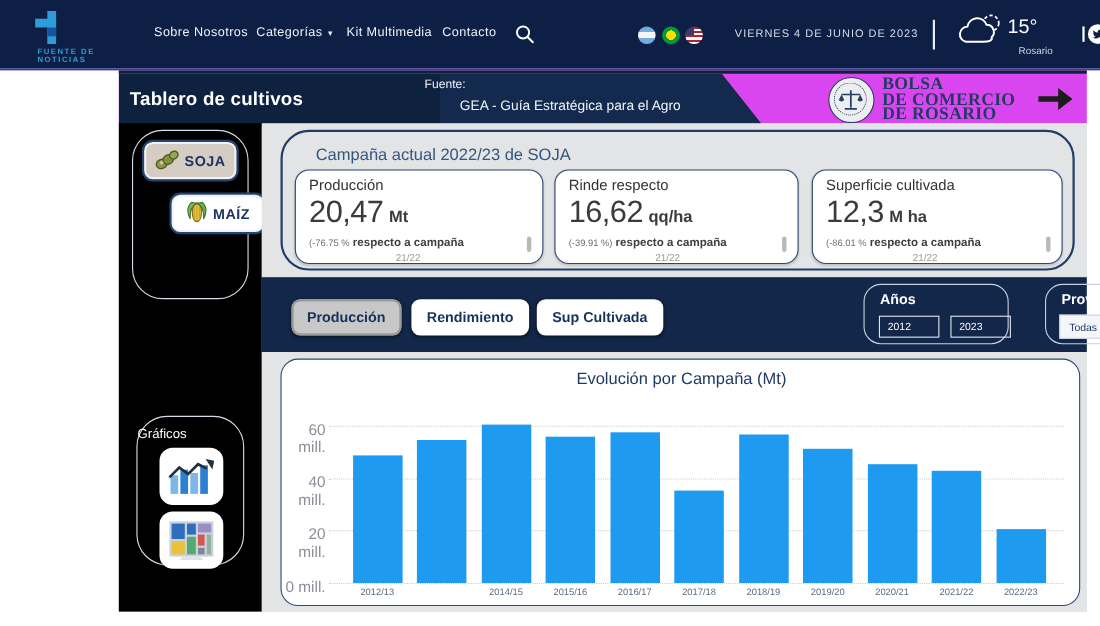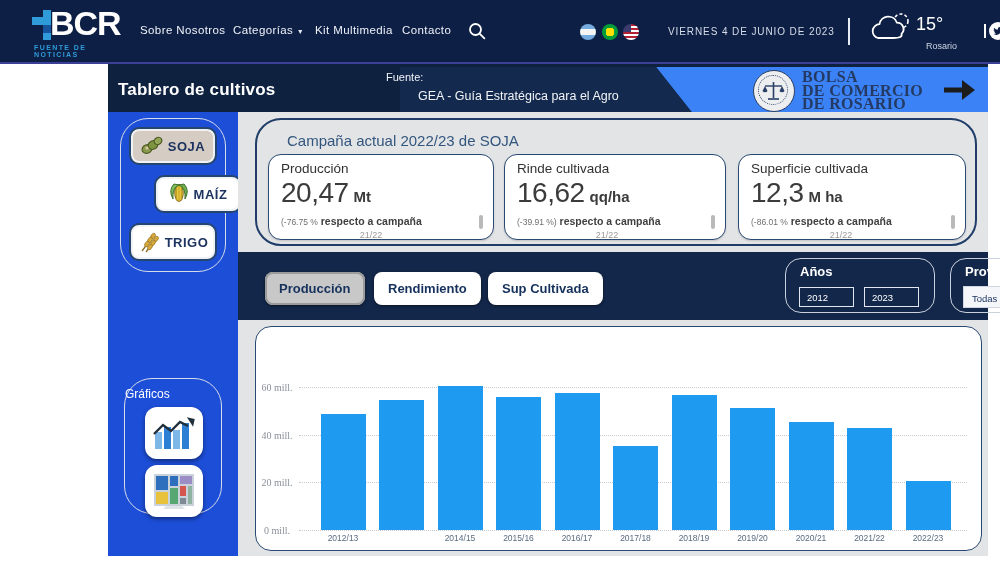--- a/index.html
+++ b/index.html
@@ -31,37 +31,37 @@
   #temp { position:absolute; left:48px; top:6px; color:#ffffff; font-size:18px; font-weight:normal; }
   #city { position:absolute; left:58px; top:33px; color:#cdd4e4; font-size:9px; }
   #social { position:absolute; left:984px; top:22px; width:16px; height:20px; }
   #social .bar { position:absolute; left:0; top:2px; width:2px; height:14px; background:#ffffff; }
   #social .disc { position:absolute; left:5px; top:0; width:18px; height:18px; border-radius:50%; background:#ffffff; }
 
   
   #dash { position:absolute; left:108px; top:64px; width:880px; height:492px; background:#e3e4e5; }
 
   
-  #banner-strip { position:absolute; left:0; top:0; width:880px; height:48px; background:#3b82f6; border-top:3px solid #0e2240; }
+  #banner-strip { position:absolute; left:0; top:0; width:880px; height:48px; background:#d946ef; border-top:3px solid #0e2240; }
   #banner-navy { position:absolute; left:0; top:0; width:586px; height:48px; background:#0e2240;
      clip-path:polygon(0 0, 548px 0, 586px 100%, 0 100%); }
   #banner-navy2 { position:absolute; left:292px; top:0; width:294px; height:48px; background:#13294d;
      clip-path:polygon(0 0, 256px 0, 294px 100%, 0 100%); }
   #dash-title { position:absolute; left:10px; top:13px; color:#ffffff; font-size:17px; font-weight:bold; letter-spacing:.2px; }
   #src-label { position:absolute; left:278px; top:4px; color:#f2f4f8; font-size:11px; }
   #src-value { position:absolute; left:310px; top:22px; color:#f2f4f8; font-size:12.5px; }
   #seal { position:absolute; left:645px; top:3px; width:42px; height:42px; border-radius:50%;
           border:1.5px solid #2a3f66; background:#eceef0; }
   #seal .inner { position:absolute; left:4px; top:4px; width:30px; height:30px; border-radius:50%; border:1px dotted #2a3f66; }
   #org-text { position:absolute; left:694px; top:3px; color:#243a63; font-family:"Liberation Serif", serif;
               font-weight:bold; font-size:16px; line-height:13.5px; letter-spacing:.3px; }
   #fwd-btn { position:absolute; left:834px; top:10px; width:34px; height:26px; cursor:pointer; }
 
   
-  #left-col { position:absolute; left:0; top:48px; width:130px; height:444px; background:#1d4ed8; }
+  #left-col { position:absolute; left:0; top:48px; width:130px; height:444px; background:#000000; }
   #crop-group { position:absolute; left:12px; top:6px; width:106px; height:154px;
                 border:1.5px solid #d7dde8; border-radius:28px; }
   .crop-btn { position:absolute; left:8px; width:88px; height:38px; background:#ffffff;
               border:2px solid #24456e; border-radius:10px; box-shadow:0 0 0 2px #f0f2f5 inset;
               display:flex; align-items:center; justify-content:center; gap:5px; cursor:pointer; }
   .crop-btn.selected { background:#d5ccc3; }
   .crop-label { color:#1d3460; font-size:13px; font-weight:bold; letter-spacing:.5px; }
   #graf-group { position:absolute; left:16px; top:266px; width:98px; height:136px;
                 border:1.5px solid #d7dde8; border-radius:28px; }
   #graf-label { position:absolute; left:0; top:8px; width:98px; text-align:left; color:#ffffff; font-size:12px; }
@@ -84,55 +84,54 @@
   .kpi-note { color:#3f3f3f; font-size:10.5px; font-weight:bold; }
   .kpi-note2 { display:block; text-align:center; color:#9a9a9a; font-size:9px; }
   .kpi-scroll { position:absolute; right:10px; top:60px; width:4px; height:14px; background:#b9b9b9; border-radius:2px; cursor:pointer; }
 
   
   #filter-band { position:absolute; left:130px; top:188px; width:750px; height:68px; background:#13274a; }
   .metric-btn { position:absolute; top:20px; height:33px; border-radius:8px; background:#ffffff; border:none;
                 color:#16315c; font-size:13px; font-weight:bold; font-family:"Liberation Sans",sans-serif;
                 box-shadow:0 1px 3px rgba(0,0,0,.5); cursor:pointer; padding:0 14px; }
   .metric-btn.selected { background:#c8c8c8; box-shadow:0 0 0 2px #9b9b9b inset, 0 1px 3px rgba(0,0,0,.5); }
-  #years-box { position:absolute; left:547px; top:6px; width:150px; height:55px;
+  #years-box { position:absolute; left:547px; top:6px; width:132px; height:55px;
                border:1.5px solid #c9d1dd; border-radius:16px; }
   #years-label { position:absolute; left:14px; top:5px; color:#ffffff; font-size:13px; font-weight:bold; }
   .year-input { position:absolute; top:28px; width:55px; height:20px; background:transparent;
                 border:1px solid #e2e7ef; color:#ffffff; font-size:9.5px; padding-left:7px;
                 font-family:"Liberation Sans",sans-serif; }
   #prov-box { position:absolute; left:712px; top:6px; width:122px; height:55px;
               border:1.5px solid #c9d1dd; border-radius:16px; }
   #prov-label { position:absolute; left:14px; top:5px; color:#ffffff; font-size:13px; font-weight:bold; }
   #prov-select { position:absolute; left:12px; top:27px; width:100px; height:22px; background:#f4f6f9;
                  border:1px solid #cfd6e0; cursor:pointer; }
   #prov-value { position:absolute; left:8px; top:6px; color:#16315c; font-size:9.5px; }
 
   
   #chart-sec { position:absolute; left:130px; top:256px; width:750px; height:236px; background:#e3e4e5; }
   #chart-card { position:absolute; left:17px; top:6px; width:727px; height:225px; background:#ffffff;
                 border:1.5px solid #2a4a73; border-radius:16px; }
   #chart-title { position:absolute; left:0; top:9px; width:727px; text-align:center; color:#1f3864; font-size:15px; }
   .gridline { position:absolute; left:43px; width:668px; height:0; border-top:1px dotted #c8ccd2; }
-  .ytick { position:absolute; left:2px; width:38px; text-align:center; color:#8a8f99; font-size:10px;font-family:Liberation Serif, serif; }
+  .ytick { position:absolute; left:2px; width:38px; text-align:right; color:#8a8f99; font-size:14px; }
   #plot-area { position:absolute; left:45px; top:43px; width:668px; height:160px; }
   .bar { position:absolute; bottom:0; width:45px; background:#1e9af0; cursor:pointer; }
   .xlabel { position:absolute; top:206px; width:58px; text-align:center; color:#5a6b80; font-size:8.5px; }
 </style>
 </head>
 <body>
 
 <div id="topbar">
   <div class="brand">
     <div class="brand-glyph">
       <div class="bg-h"></div>
         <div class="bg-v"></div>
         <div class="bg-d"></div>
     </div>
-    <div class="brand-text">BCR</div>
     <div class="brand-tag">FUENTE DE NOTICIAS</div>
   </div>
 
   <div class="nav-item" style="left:140px;">Sobre Nosotros</div>
   <div class="nav-item" style="left:233px;">
     <span>Categorías</span><span class="caret">▾</span>
   </div>
   <div class="nav-item" style="left:315px;">Kit Multimedia</div>
   <div class="nav-item" style="left:402px;">Contacto</div>
 
@@ -216,35 +215,20 @@
       <div class="crop-btn" style="top:56px;margin-left:25px;">
         <svg width="20" height="22" viewBox="0 0 20 22">
           <ellipse cx="10" cy="10" rx="4.2" ry="8.5" fill="#e9c73c" stroke="#8a6d1d" stroke-width="1.1"></ellipse>
           <path d="M10 2 q7 3 6 14 q5-9-1-15 z" fill="#6fae4e" stroke="#3e702c" stroke-width="1"></path>
           <path d="M10 2 q-7 3 -6 14 q-5-9 1-15 z" fill="#7cbb59" stroke="#3e702c" stroke-width="1"></path>
           <line x1="10" y1="3" x2="10" y2="18" stroke="#b89722" stroke-width=".8"></line>
           <line x1="7.5" y1="4.5" x2="7.5" y2="17" stroke="#b89722" stroke-width=".8"></line>
           <line x1="12.5" y1="4.5" x2="12.5" y2="17" stroke="#b89722" stroke-width=".8"></line>
         </svg>
         <span class="crop-label">MAÍZ</span>
-      </div>
-      <div class="crop-btn" style="top:104px;">
-        <svg width="22" height="22" viewBox="0 0 22 22">
-          <line x1="4" y1="20" x2="16" y2="4" stroke="#8a6d1d" stroke-width="1.3"></line>
-          <line x1="8" y1="21" x2="19" y2="7" stroke="#8a6d1d" stroke-width="1.3"></line>
-          <g fill="#d9a93c" stroke="#8a6d1d" stroke-width=".6">
-            <ellipse cx="15" cy="5" rx="2" ry="3" transform="rotate(35 15 5)"></ellipse>
-            <ellipse cx="12" cy="9" rx="2" ry="3" transform="rotate(35 12 9)"></ellipse>
-            <ellipse cx="9" cy="13" rx="2" ry="3" transform="rotate(35 9 13)"></ellipse>
-            <ellipse cx="18" cy="8" rx="2" ry="3" transform="rotate(35 18 8)"></ellipse>
-            <ellipse cx="15" cy="12" rx="2" ry="3" transform="rotate(35 15 12)"></ellipse>
-            <ellipse cx="12" cy="16" rx="2" ry="3" transform="rotate(35 12 16)"></ellipse>
-          </g>
-        </svg>
-        <span class="crop-label">TRIGO</span>
       </div>
     </div>
 
     <div id="graf-group">
       <div id="graf-label">Gráficos</div>
       <div class="graf-btn" style="top:28px;">
         <svg width="44" height="38" viewBox="0 0 44 38">
           <rect x="3" y="18" width="7" height="17" fill="#7db7e8"></rect>
           <rect x="12" y="13" width="7" height="22" fill="#2d7fd3"></rect>
           <rect x="21" y="16" width="7" height="19" fill="#7db7e8"></rect>
@@ -275,21 +259,21 @@
       <div id="summary-title">Campaña actual 2022/23 de SOJA</div>
 
       <div class="kpi-card" style="left:11px; width:226px;">
         <div class="kpi-title">Producción</div>
         <div class="kpi-value-row"><span class="kpi-value">20,47</span><span class="kpi-unit">Mt</span></div>
         <div class="kpi-sub"><span class="kpi-delta">(-76.75 %</span><span class="kpi-note"> respecto a campaña</span><span class="kpi-note2">21/22</span></div>
         <div class="kpi-scroll"></div>
       </div>
 
       <div class="kpi-card" style="left:247px; width:222px;">
-        <div class="kpi-title">Rinde cultivada</div>
+        <div class="kpi-title">Rinde respecto</div>
         <div class="kpi-value-row"><span class="kpi-value">16,62</span><span class="kpi-unit">qq/ha</span></div>
         <div class="kpi-sub"><span class="kpi-delta">(-39.91 %)</span><span class="kpi-note"> respecto a campaña</span><span class="kpi-note2">21/22</span></div>
         <div class="kpi-scroll"></div>
       </div>
 
       <div class="kpi-card" style="left:481px; width:228px;">
         <div class="kpi-title">Superficie cultivada</div>
         <div class="kpi-value-row"><span class="kpi-value">12,3</span><span class="kpi-unit">M ha</span></div>
         <div class="kpi-sub"><span class="kpi-delta">(-86.01 %</span><span class="kpi-note"> respecto a campaña</span><span class="kpi-note2">21/22</span></div>
         <div class="kpi-scroll"></div>
@@ -312,20 +296,21 @@
       <div id="prov-label">Provincias</div>
       <div id="prov-select">
         <div id="prov-value">Todas</div>
 
       </div>
     </div>
   </div>
 
   <div id="chart-sec">
     <div id="chart-card">
+      <div id="chart-title">Evolución por Campaña (Mt)</div>
       <div id="grid-layer">
           <div class="gridline" style="top: 203px;"></div>
           <div class="gridline" style="top: 155.25px;"></div>
           <div class="gridline" style="top: 107.5px;"></div>
           <div class="gridline" style="top: 59.75px;"></div>
         </div>
       <div id="ytick-layer">
           <div class="ytick" style="top: 198px;">0 mill.</div>
           <div class="ytick" style="top: 150.25px;">20 mill.</div>
           <div class="ytick" style="top: 102.5px;">40 mill.</div>

